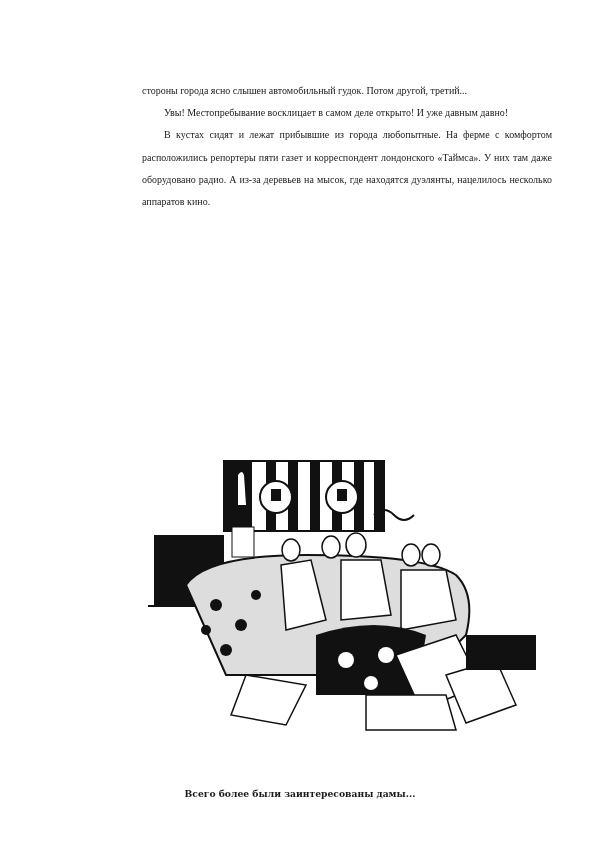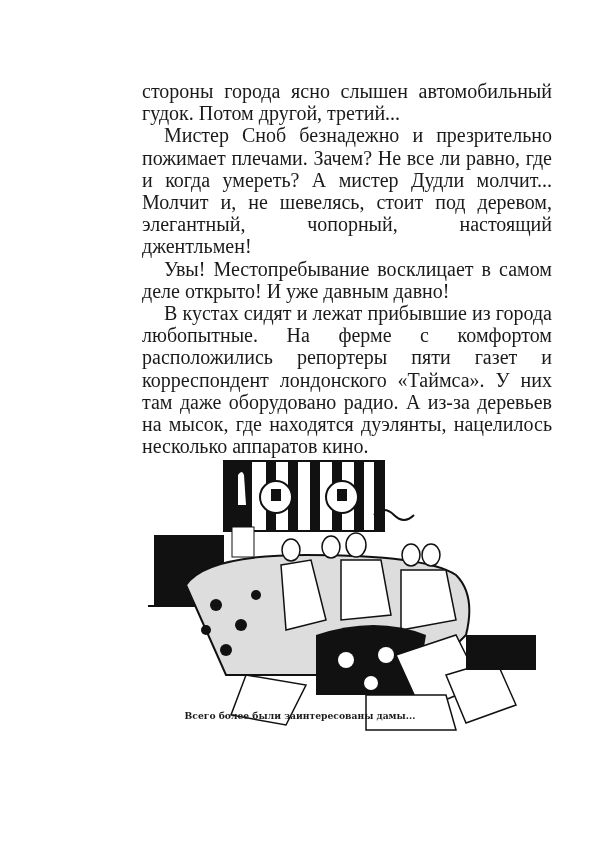--- a/index.html
+++ b/index.html
@@ -2,39 +2,38 @@
 <html><head>
   <meta charset="utf-8">
   <style>
     html, body { margin: 0; padding: 0; }
     body {
       width: 600px; height: 852px; background: #ffffff; position: relative; overflow: hidden;
       font-family: "DejaVu Serif", "Liberation Serif", serif; color: #1a1a1a;
     }
     .text-block {
       position: absolute; left: 142px; top: 80px; width: 410px;
-      font-size: 20px; line-height: 22.2px; text-align: justify;
+      font-size: 10px; line-height: 22.2px; text-align: justify;
       font-family: "Liberation Serif", "DejaVu Serif", serif;
     }
     .text-block p { margin: 0; text-indent: 0; }
     .text-block p.indent { text-indent: 22px; }
     .illus {
       position: absolute; left: 146px; top: 455px; width: 410px; height: 278px;
     }
     .caption {
-      position: absolute; left: 0; width: 600px; top: 710px; text-align: center;
+      position: absolute; left: 0; width: 600px; top: 788px; text-align: center;
       font-family: "DejaVu Serif", serif; font-weight: bold; font-size: 9.2px; color: #1a1a1a;
     }
   </style>
 </head>
 <body>
 
 <div class="text-block">
   <p>стороны города ясно слышен автомобильный гудок. Потом другой, третий...</p>
-  <p class="indent">Мистер Сноб безнадежно и презрительно пожимает плечами. Зачем? Не все ли равно, где и когда умереть? А мистер Дудли молчит... Молчит и, не шевелясь, стоит под деревом, элегантный, чопорный, настоящий джентльмен!</p>
   <p class="indent">Увы! Местопребывание восклицает в самом деле открыто! И уже давным давно!</p>
   <p class="indent">В кустах сидят и лежат прибывшие из города любопытные. На ферме с комфортом расположились репортеры пяти газет и корреспондент лондонского «Таймса». У них там даже оборудовано радио. А из-за деревьев на мысок, где находятся дуэлянты, нацелилось несколько аппаратов кино.</p>
 </div>
 
 <div class="illus">
   <svg width="410" height="278" viewBox="0 0 410 278">
 
     <rect x="78" y="6" width="160" height="70" fill="#fff" stroke="#111" stroke-width="2"></rect>
     <g fill="#111">
       <rect x="78" y="6" width="28" height="70"></rect>

